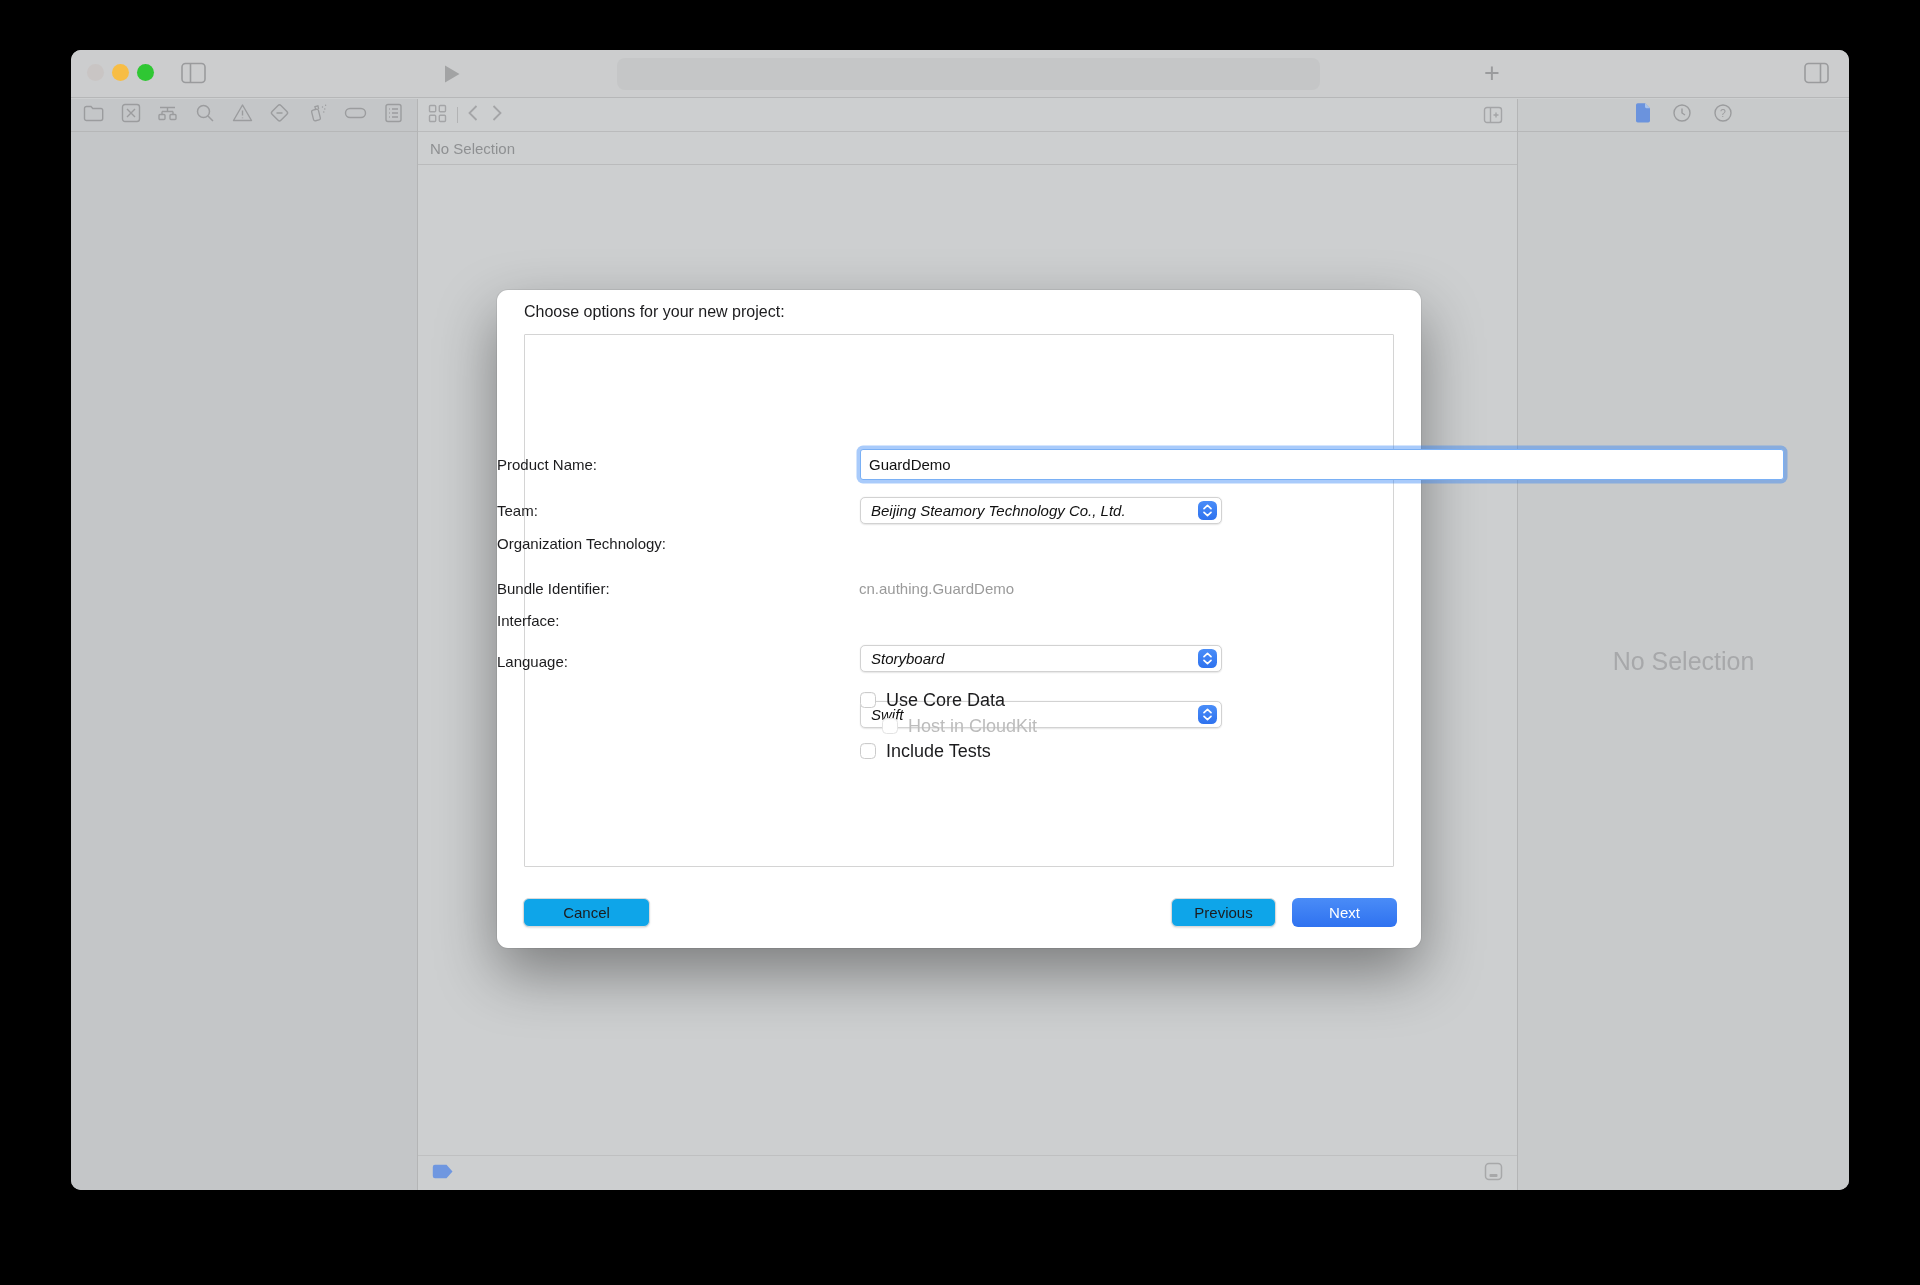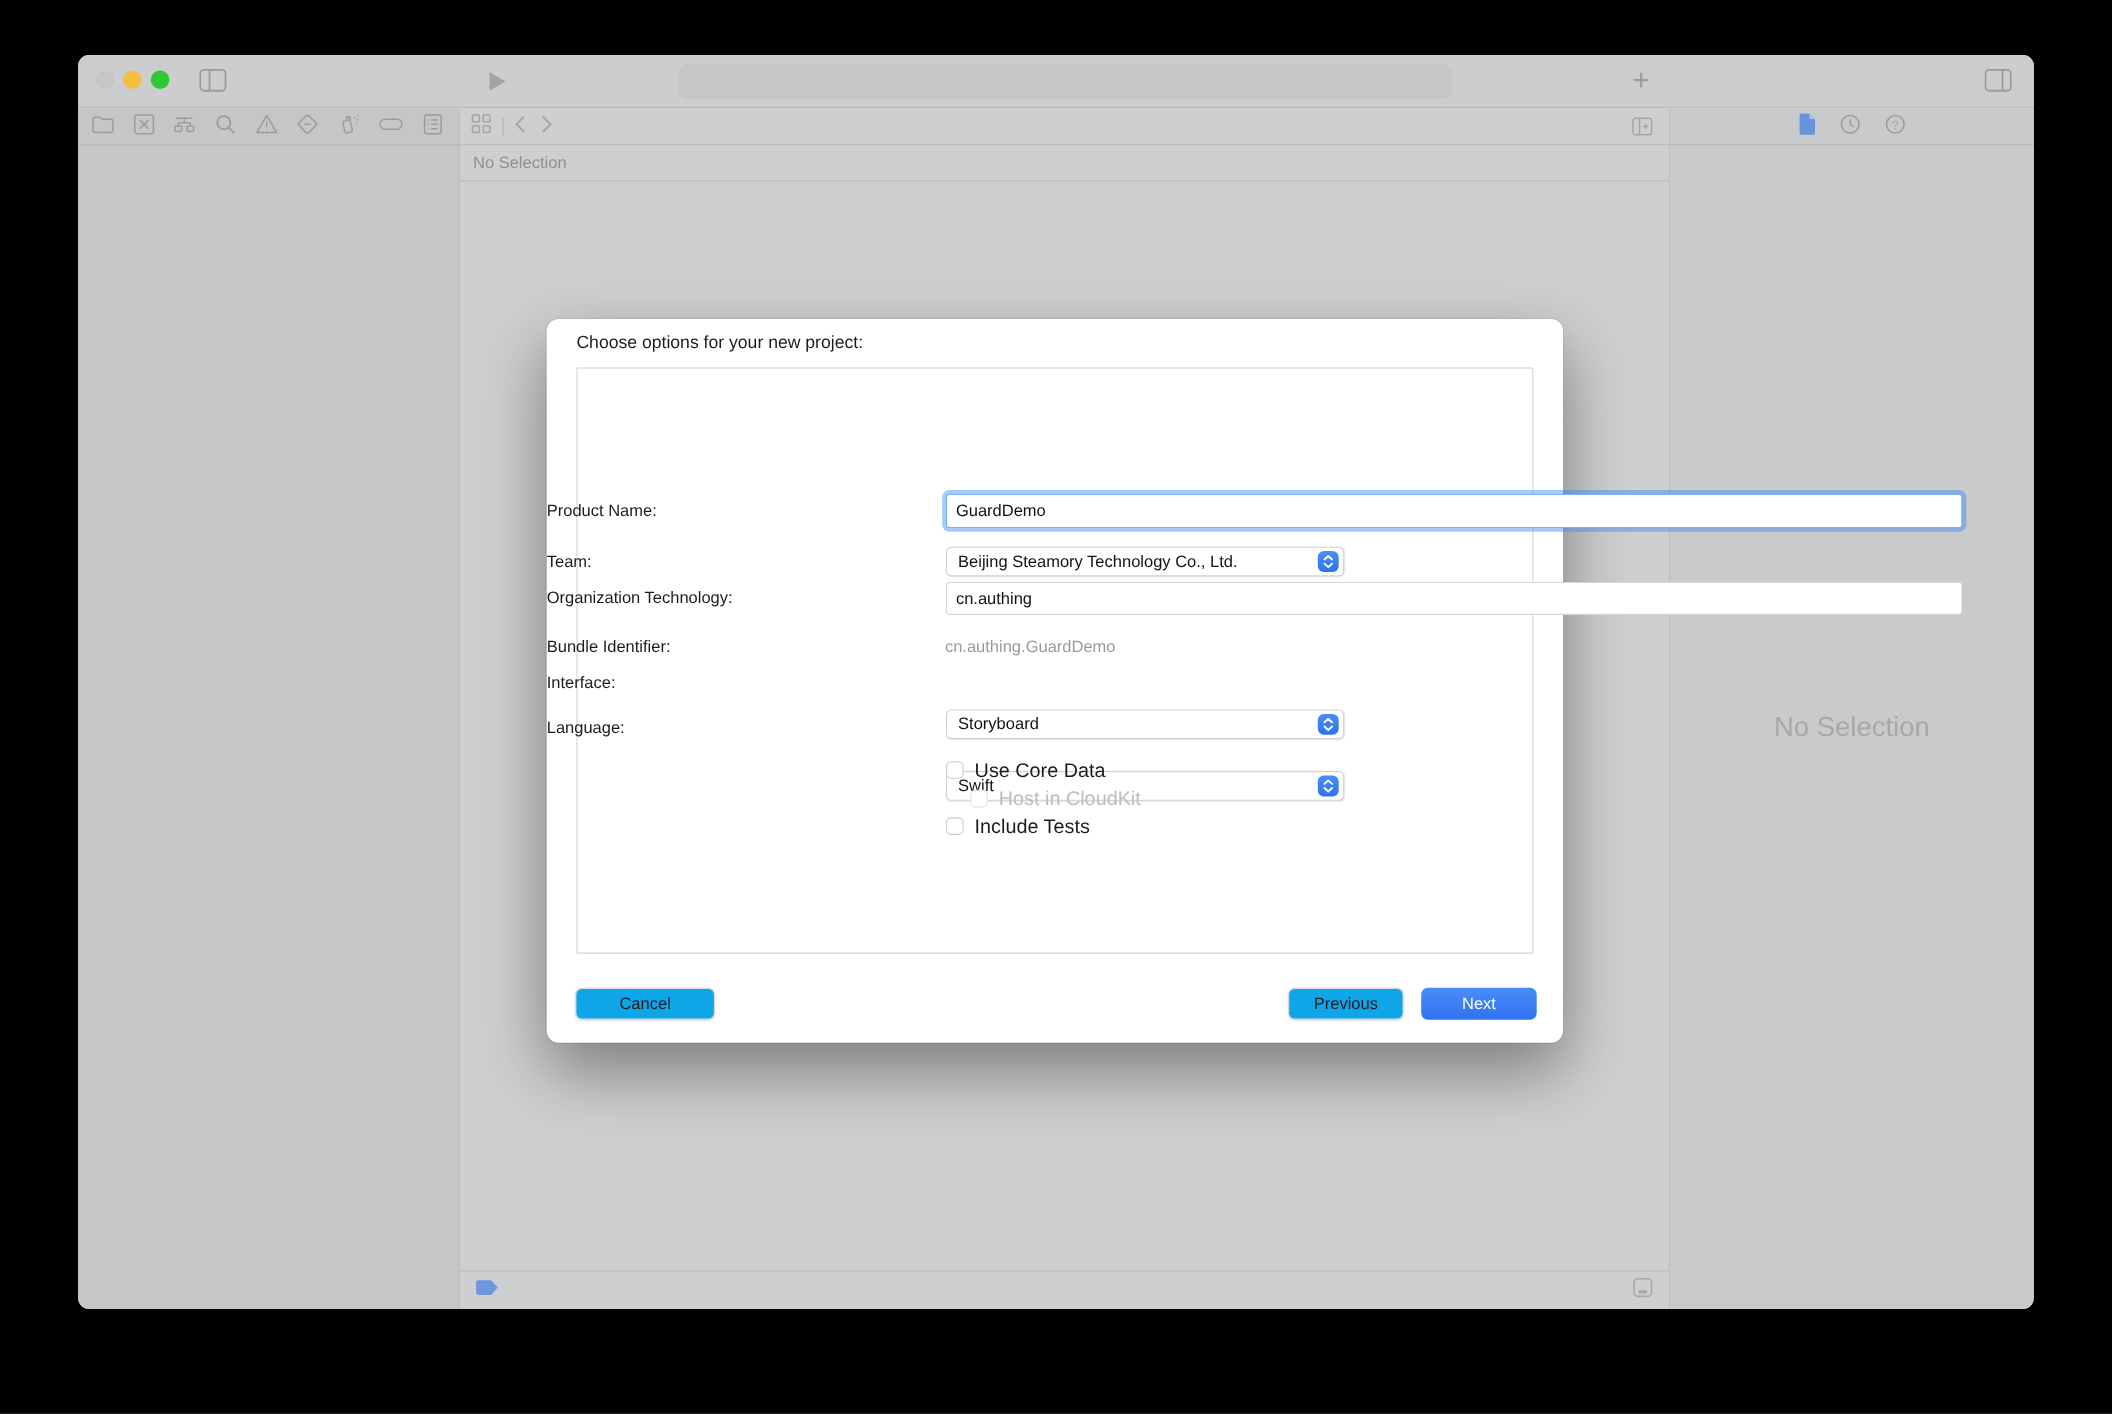--- a/index.html
+++ b/index.html
@@ -57,21 +57,21 @@
                font-size:15px; color:#1c1c1e; }
   .ctl { position:absolute; left:363px; width:362px; }
 
   .textfield { border:1px solid #d6d6d6; border-radius:3px; background:#fff; width:100%;
                font-size:15px; color:#111; padding:0 8px; outline:none;
                font-family:"Liberation Sans","DejaVu Sans",sans-serif; }
   .textfield.focused { border:1px solid #7ab0f5; box-shadow:0 0 0 3.5px rgba(51,130,246,.42); }
 
   .popup { border:1px solid #d2d2d2; border-radius:5px; background:#fff; height:27px;
            box-shadow:0 .5px 1.5px rgba(0,0,0,.10); display:flex; align-items:center;
-           padding:0 4px 0 10px; position:relative; }
+           padding:0 4px 0 10px; position:relative;font-style:italic; }
   .popup-text { font-size:15px; color:#111; flex:1; white-space:nowrap; overflow:hidden; }
   .stepper { width:19px; height:19px; border-radius:5.5px; flex:none;
              background:linear-gradient(#4a8df8,#2e72ef); display:flex; align-items:center;
              justify-content:center; }
 
   .gray-val { font-size:15px; color:#9a9a9a; }
 
   .cb-row { position:absolute; display:flex; align-items:center; gap:10px; height:18px; }
   .checkbox { width:16px; height:16px; border:1px solid #cbcbcb; border-radius:4.5px;
               background:#fff; box-shadow:inset 0 1px 1px rgba(0,0,0,.03); flex:none; }
@@ -283,21 +283,20 @@
       <span class="popup-text">Beijing Steamory Technology Co., Ltd.</span>
       <span class="stepper">
         <svg width="11" height="13" viewBox="0 0 11 13" fill="none" stroke="#fff" stroke-width="1.7" stroke-linecap="round" stroke-linejoin="round">
           <path d="M2 4.6 L5.5 1.4 L9 4.6"></path>
             <path d="M2 8.4 L5.5 11.6 L9 8.4"></path>
         </svg>
       </span>
     </div>
 
     <div class="row-label" style="top:245px;">Organization Technology:</div>
-    <input class="textfield ctl" style="top: 239px; height: 30px;" type="text" value="cn.authing">
 
     <div class="row-label" style="top:290px;">Bundle Identifier:</div>
     <div class="ctl gray-val" style="top:290px; left:362px;">cn.authing.GuardDemo</div>
 
     <div class="row-label" style="top:322px;">Interface:</div>
     <div class="popup ctl" style="top:328px;">
       <span class="popup-text">Storyboard</span>
       <span class="stepper">
         <svg width="11" height="13" viewBox="0 0 11 13" fill="none" stroke="#fff" stroke-width="1.7" stroke-linecap="round" stroke-linejoin="round">
           <path d="M2 4.6 L5.5 1.4 L9 4.6"></path>

